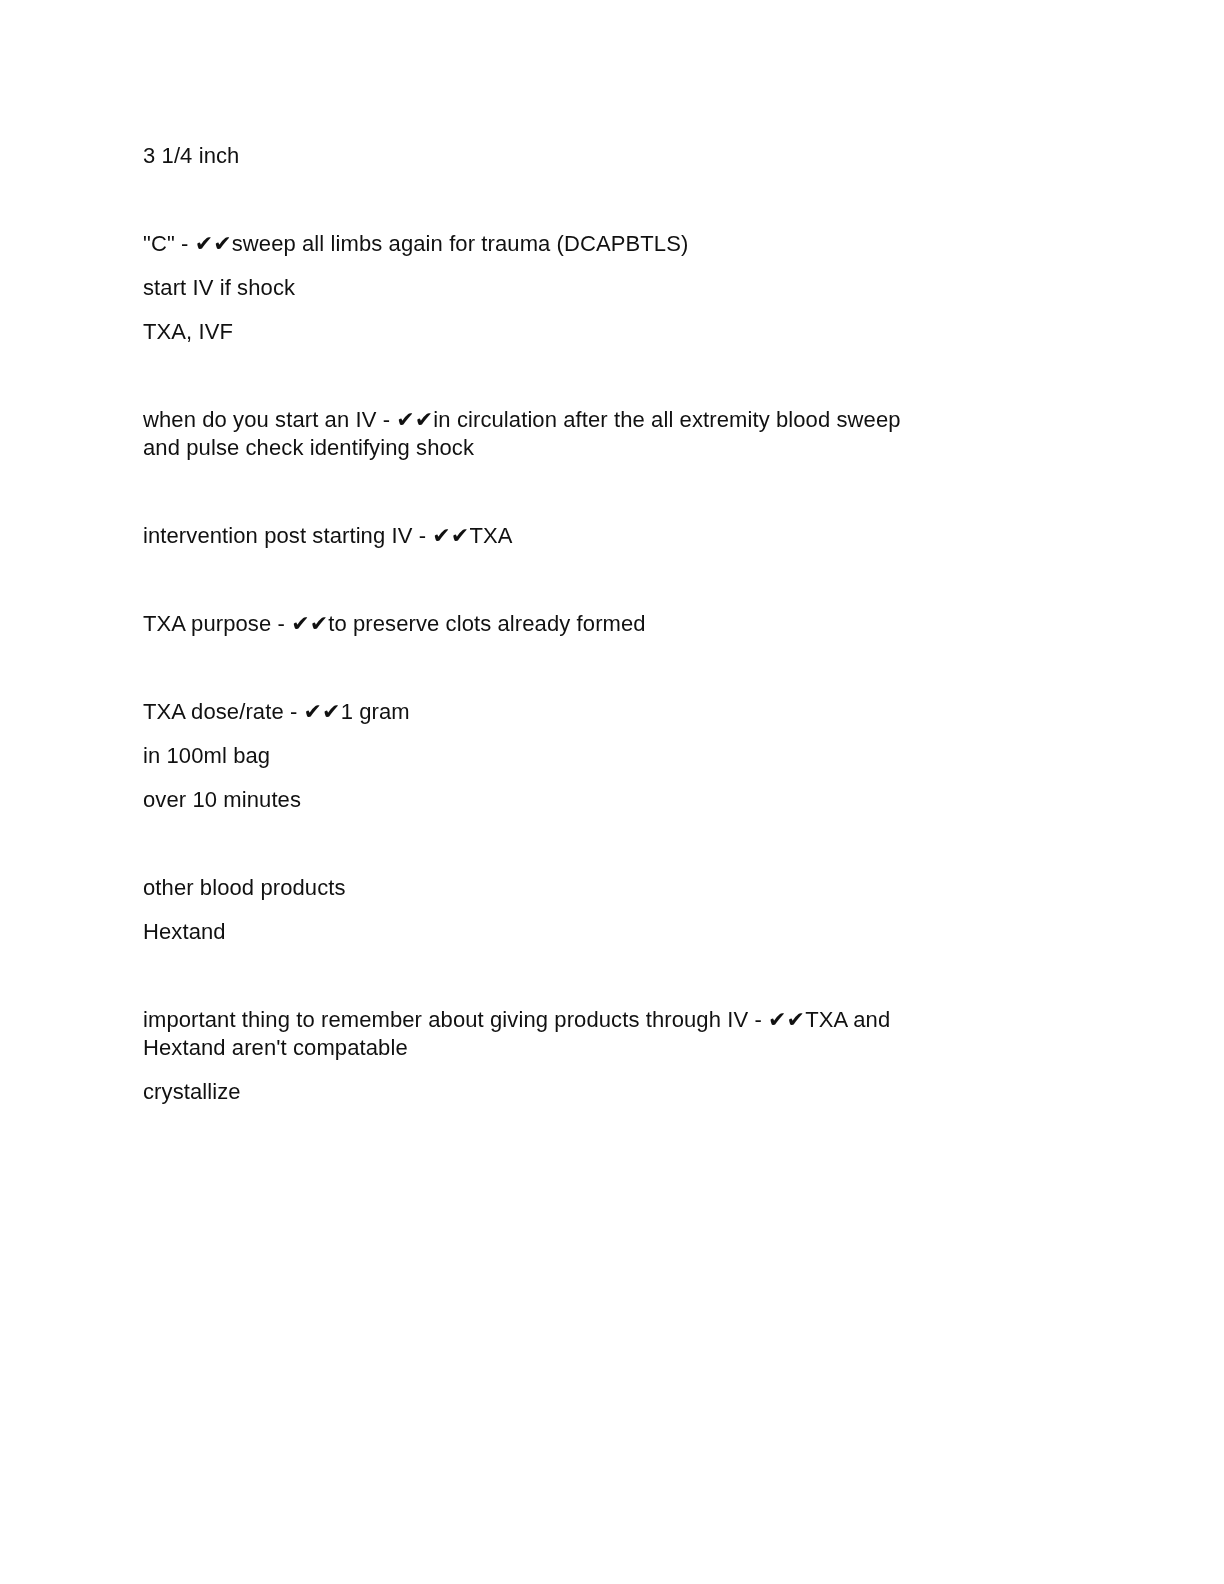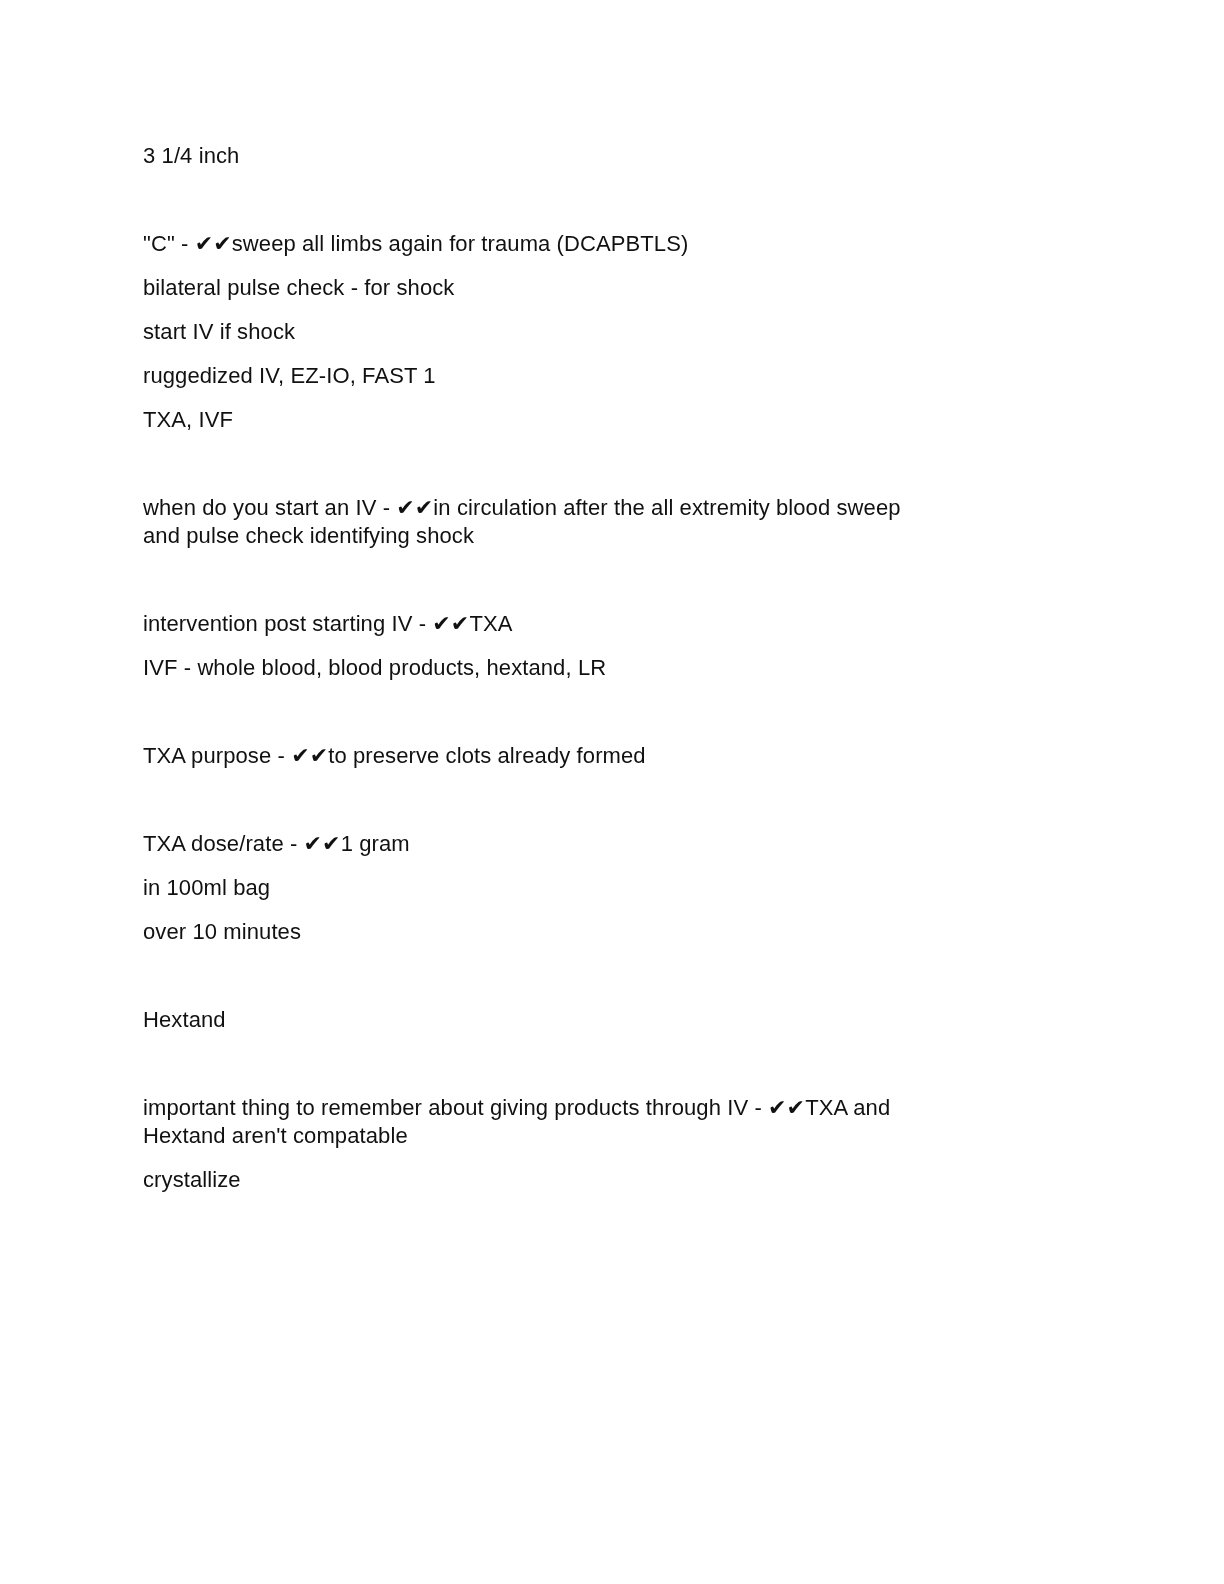--- a/index.html
+++ b/index.html
@@ -32,34 +32,32 @@
   }
 </style>
 </head>
 <body>
 
 <div class="page">
   <div class="doc-body" id="doc-body">
       <p>3 1/4 inch</p>
       <p></p>
       <p>"C" - ✔✔sweep all limbs again for trauma (DCAPBTLS)</p>
-      <p>bilateral pulse check - for shock</p>
       <p>start IV if shock</p>
-      <p>ruggedized IV, EZ-IO, FAST 1</p>
       <p>TXA, IVF</p>
       <p></p>
       <p>when do you start an IV - ✔✔in circulation after the all extremity blood sweep and pulse check identifying shock</p>
       <p></p>
       <p>intervention post starting IV - ✔✔TXA</p>
-      <p>IVF - whole blood, blood products, hextand, LR</p>
       <p></p>
       <p>TXA purpose - ✔✔to preserve clots already formed</p>
       <p></p>
       <p>TXA dose/rate - ✔✔1 gram</p>
       <p>in 100ml bag</p>
       <p>over 10 minutes</p>
       <p></p>
+      <p>other blood products</p>
       <p>Hextand</p>
       <p></p>
       <p>important thing to remember about giving products through IV - ✔✔TXA and Hextand aren't compatable</p>
       <p>crystallize</p>
     </div>
 </div>
 
 </body></html>

